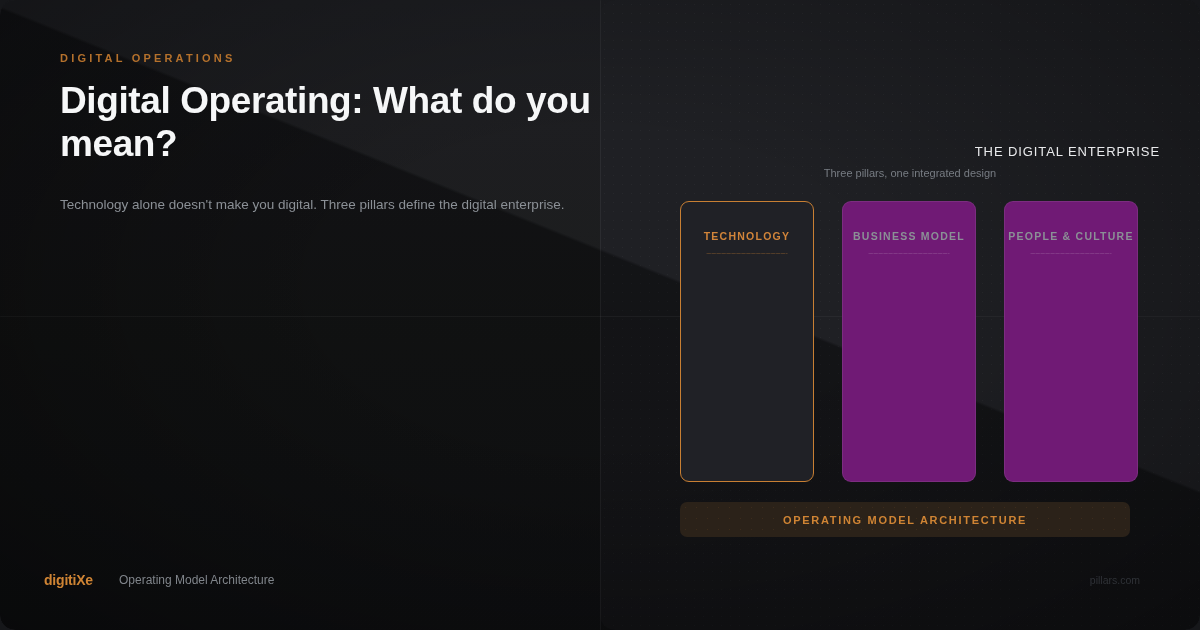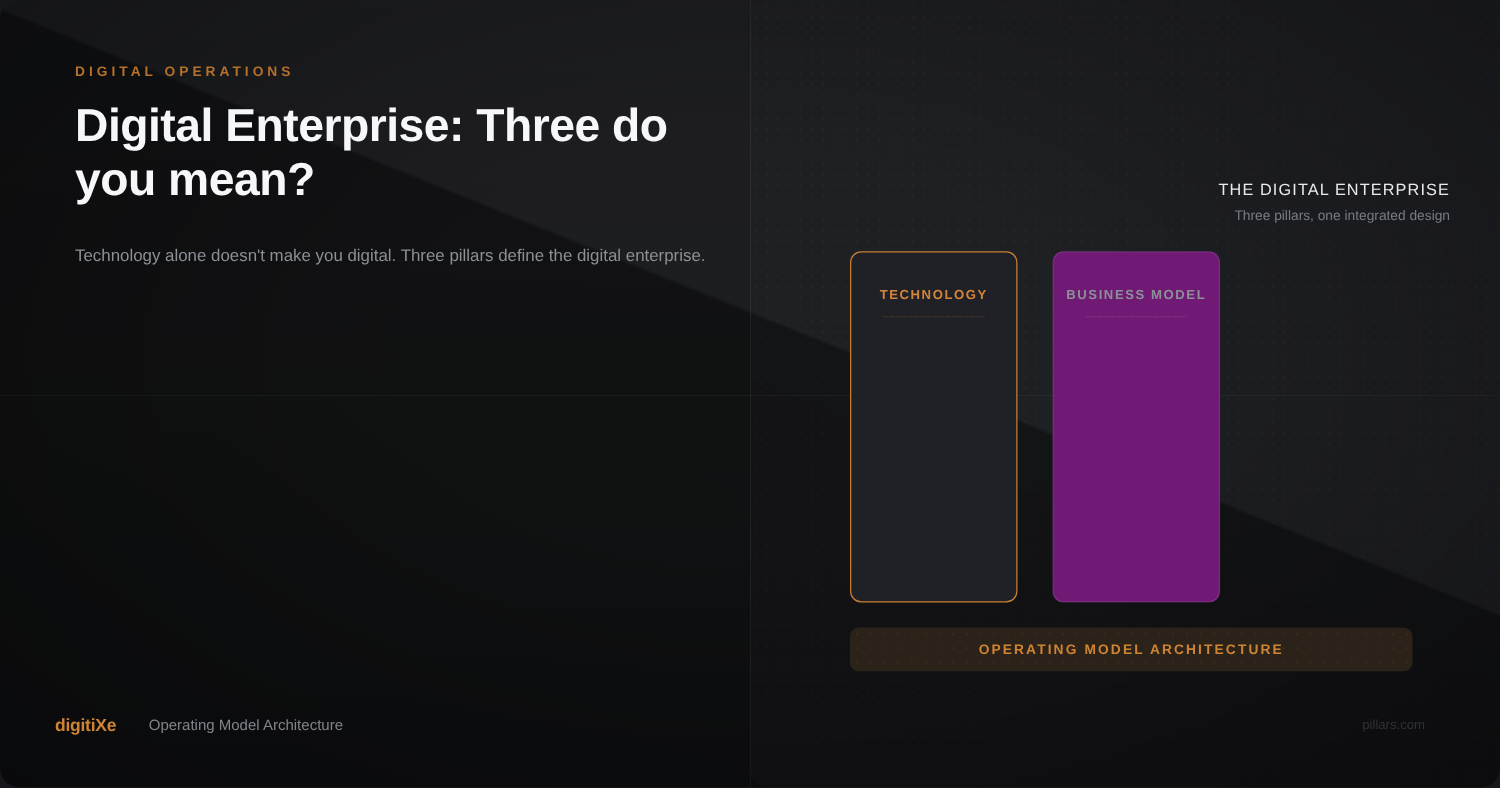--- a/index.html
+++ b/index.html
@@ -88,21 +88,21 @@
     position:absolute; left:660px; top:144px; width:500px;
     z-index:5;
   }
   .dg-title {
     text-align:right;
     font-size:13px; font-weight:normal;
     letter-spacing:0.9px;
     color:#e9eaec;
   }
   .dg-sub {
-    text-align:right;
+    text-align:center;
     margin-top:8px;
     font-size:11px;
     color:#777c83;
   }
 
   .pillars {
     margin-top:22px;
     display:flex;
     gap:28px;
     justify-content:flex-start;
@@ -193,41 +193,45 @@
   <div class="bg-base"></div>
   <div class="bg-rightpanel"></div>
   <div class="bg-dots"></div>
   <div class="bg-diag"></div>
   <div class="grid-v"></div>
   <div class="grid-h"></div>
   <div class="vign"></div>
 
   <div class="left">
     <div class="eyebrow">DIGITAL OPERATIONS</div>
-    <h1 class="headline">Digital Enterprise: Three do you mean?</h1>
+    <h1 class="headline">Digital Operating: What do you mean?</h1>
     <p class="subtext">Technology alone doesn't make you digital. Three pillars define the digital enterprise.</p>
   </div>
 
   <div class="diagram">
 
     <div class="dg-title">THE DIGITAL ENTERPRISE</div>
     <div class="dg-sub">Three pillars, one integrated design</div>
 
     <div class="pillars">
 
       <div class="card active">
         <div class="card-label">TECHNOLOGY</div>
         <div class="card-div"></div>
       </div>
 
       <div class="card">
         <div class="card-label">BUSINESS MODEL</div>
         <div class="card-div"></div>
       </div>
 
+      <div class="card">
+        <div class="card-label">PEOPLE &amp; CULTURE</div>
+        <div class="card-div"></div>
+      </div>
 
     </div>
 
     <div class="bar">
       <div class="bar-dots"></div>
       <div class="bar-label">OPERATING MODEL ARCHITECTURE</div>
     </div>
 
   </div>
 

